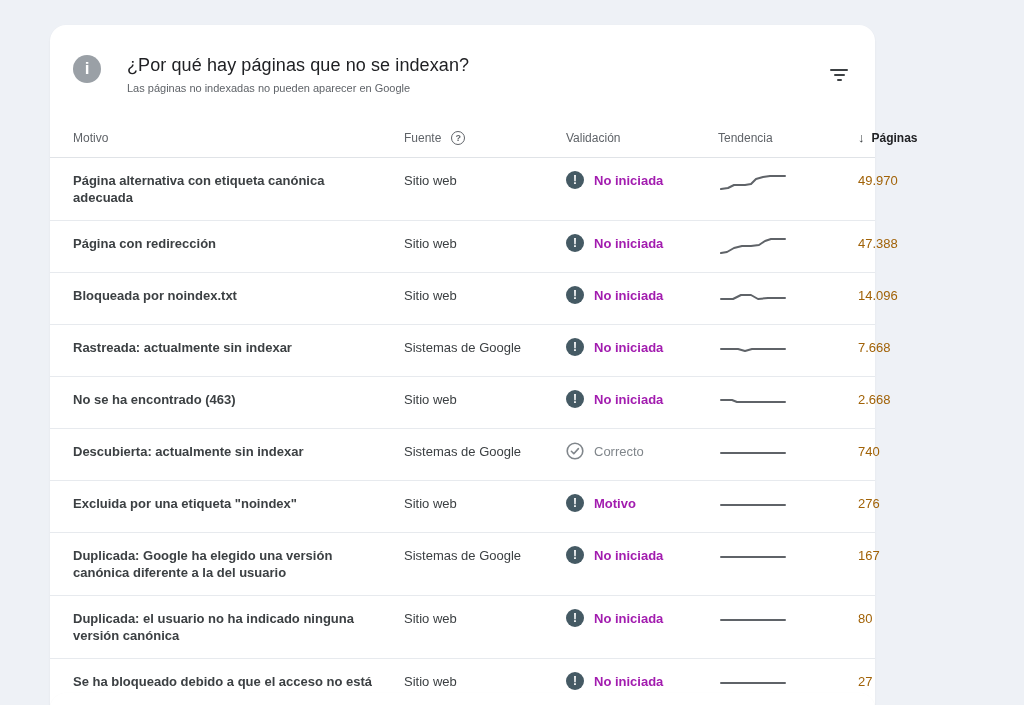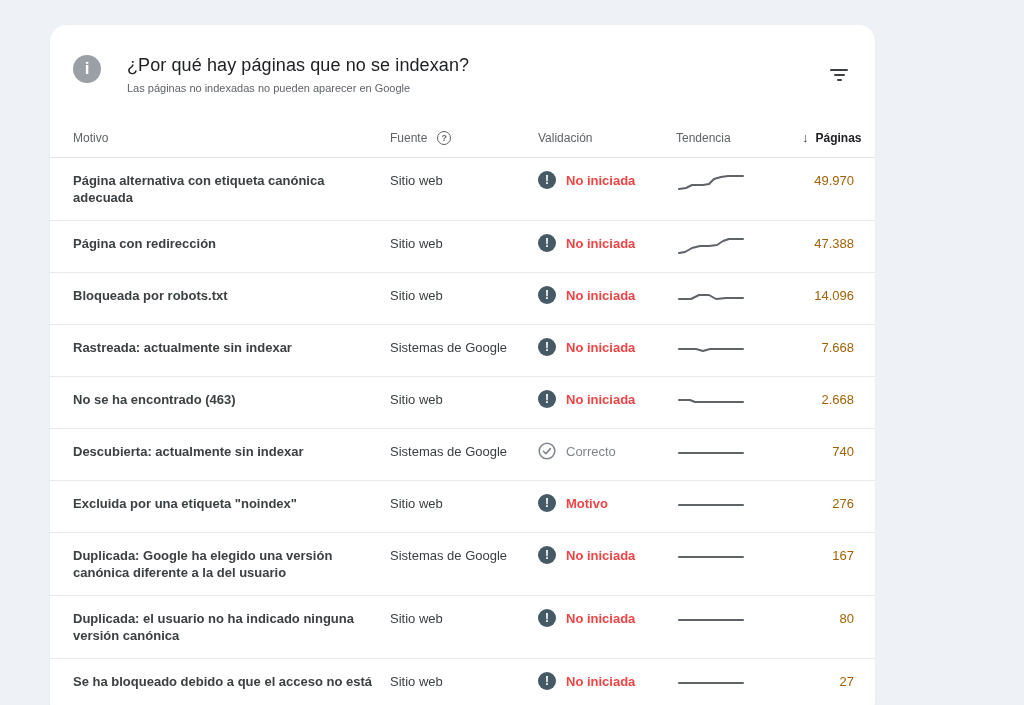--- a/index.html
+++ b/index.html
@@ -45,21 +45,21 @@
     gap:3px; cursor:pointer;
   }
   .filter-btn span { display:block; height:2px; background:#3c4043; border-radius:1px; }
   .filter-btn .b1 { width:18px; }
   .filter-btn .b2 { width:11px; }
   .filter-btn .b3 { width:5px; }
   
   .grid-cols {
     display:grid;
     grid-template-columns:317px 148px 138px 126px 1fr;
-    padding-left:23px; padding-right:21px;
+    padding-left:23px; padding-right:5px;gap:14px;
   }
   .thead {
     height:40px; align-items:center;
     font-size:12px; color:#5f6368;
     border-bottom:1px solid #e0e3e7;
   }
   .th { display:flex; align-items:center; }
   .help-icon {
     width:14px; height:14px; margin-left:10px;
     border:1.2px solid #5f6368; border-radius:50%;
@@ -81,21 +81,21 @@
   .cell-fuente { color:#3c4043; }
   .cell-validacion { display:flex; align-items:flex-start; }
   .vicon { flex:0 0 auto; margin-top:-1px; }
   .vicon.pending {
     width:18px; height:18px; border-radius:50%;
     background:#455a64; color:#ffffff;
     font-size:12px; font-weight:700;
     display:inline-flex; align-items:center; justify-content:center;
   }
   .vicon.success { width:18px; height:18px; }
-  .vlabel { margin-left:10px; font-weight:700; color:#ef4444; }
+  .vlabel { margin-left:10px; font-weight:700; color:#a21caf; }
   .state-success .vlabel { font-weight:400; color:#80868b;text-align:center; }
   .cell-tendencia svg { display:block; margin-top:-1px; }
   .cell-paginas { justify-self:end; color:#a16207; }
 </style>
 </head>
 <body>
 
 <div class="card">
 
   <div class="card-header">
@@ -152,21 +152,21 @@
     </div>
     <div class="cell cell-tendencia">
       <svg viewBox="0 0 70 24" width="70" height="24">
         <polyline fill="none" stroke="#5f6368" stroke-width="2" stroke-linecap="round" stroke-linejoin="round" points="3,19 9,18 16,14 24,12 33,12 41,11 47,7 53,5 67,5"></polyline>
       </svg>
     </div>
     <div class="cell cell-paginas">47.388</div>
   </div>
 
   <div class="grid-cols row state-pending">
-    <div class="cell cell-motivo">Bloqueada por robots.txt</div>
+    <div class="cell cell-motivo">Bloqueada por noindex.txt</div>
     <div class="cell cell-fuente">Sitio web</div>
     <div class="cell cell-validacion">
       <span class="vicon pending">!</span>
 
       <span class="vlabel">No iniciada</span>
     </div>
     <div class="cell cell-tendencia">
       <svg viewBox="0 0 70 24" width="70" height="24">
         <polyline fill="none" stroke="#5f6368" stroke-width="2" stroke-linecap="round" stroke-linejoin="round" points="3,13 15,13 23,9 33,9 40,13 50,12 67,12"></polyline>
       </svg>

